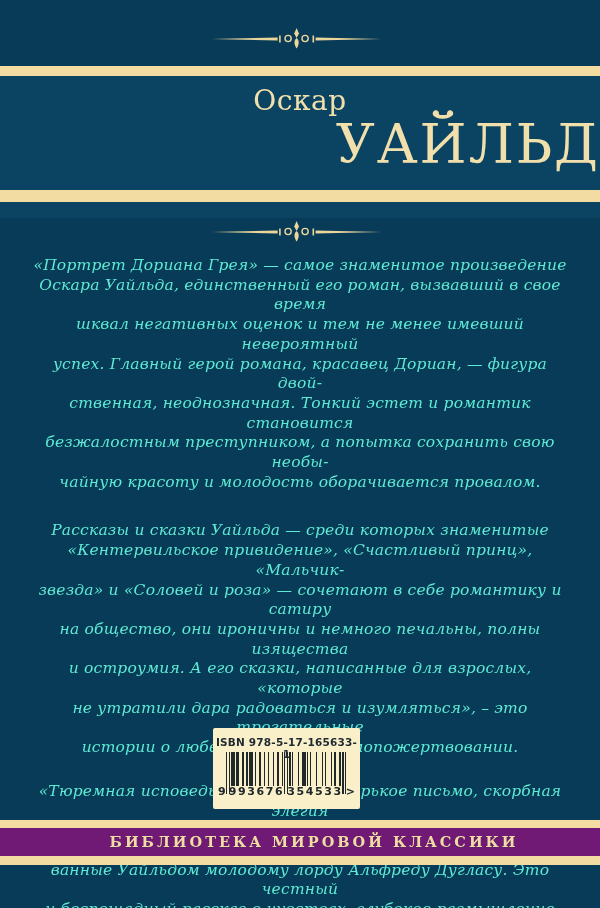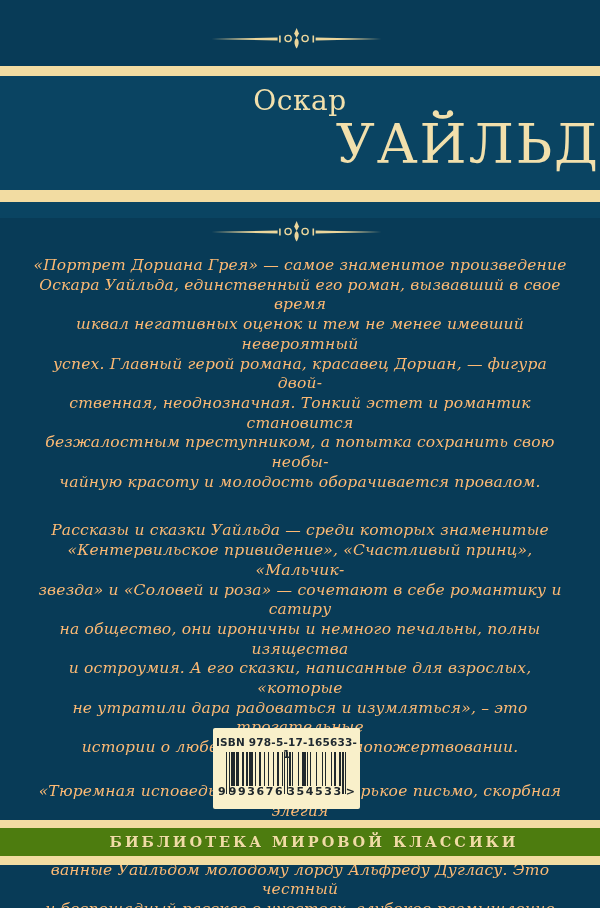--- a/index.html
+++ b/index.html
@@ -28,21 +28,21 @@
     left:0;right:0;top:40px;text-align:right;
     font-size:54px;line-height:58px;color:#F2E0AC;letter-spacing:2px;
   }
   .stripe-2{top:190px;height:12px;}
 
   
   .annotation{top:256px;left:30px;width:540px;}
   .annotation p{
     margin:0;white-space:pre-line;text-align:center;
     font-style:italic;font-size:15.5px;line-height:19.7px;
-    color:#fdba74;letter-spacing:.2px;
+    color:#5eead4;letter-spacing:.2px;
   }
   .para-1{margin-bottom:29px !important;}
   .para-2{margin-bottom:24px !important;}
 
   
   .barcode-panel{
     left:213px;top:728px;width:147px;height:81px;
     background:#F9F0CA;border-radius:2px;
   }
   .isbn-label{
@@ -61,21 +61,21 @@
     left:5px;right:5px;top:57px;
     display:flex;justify-content:space-between;align-items:flex-start;
     font-family:"DejaVu Sans", sans-serif;font-weight:bold;
     font-size:11px;color:#20282C;
   }
   .barcode-digits .grp{letter-spacing:1.6px;}
 
   
   .stripe-3{top:820px;height:8px;}
   .series-band{
-    top:828px;height:28px;left:0;right:0;background:#4d7c0f;
+    top:828px;height:28px;left:0;right:0;background:#701a75;
     text-align:center;
     padding-left:28px;
   }
   .series-title{
     display:inline-block;line-height:28px;
     font-weight:bold;font-size:14.5px;letter-spacing:3px;
     color:#F0DCA4;text-shadow:0 1px 0 rgba(40,50,50,.25);
   }
   .stripe-4{top:856px;height:9px;}
 

